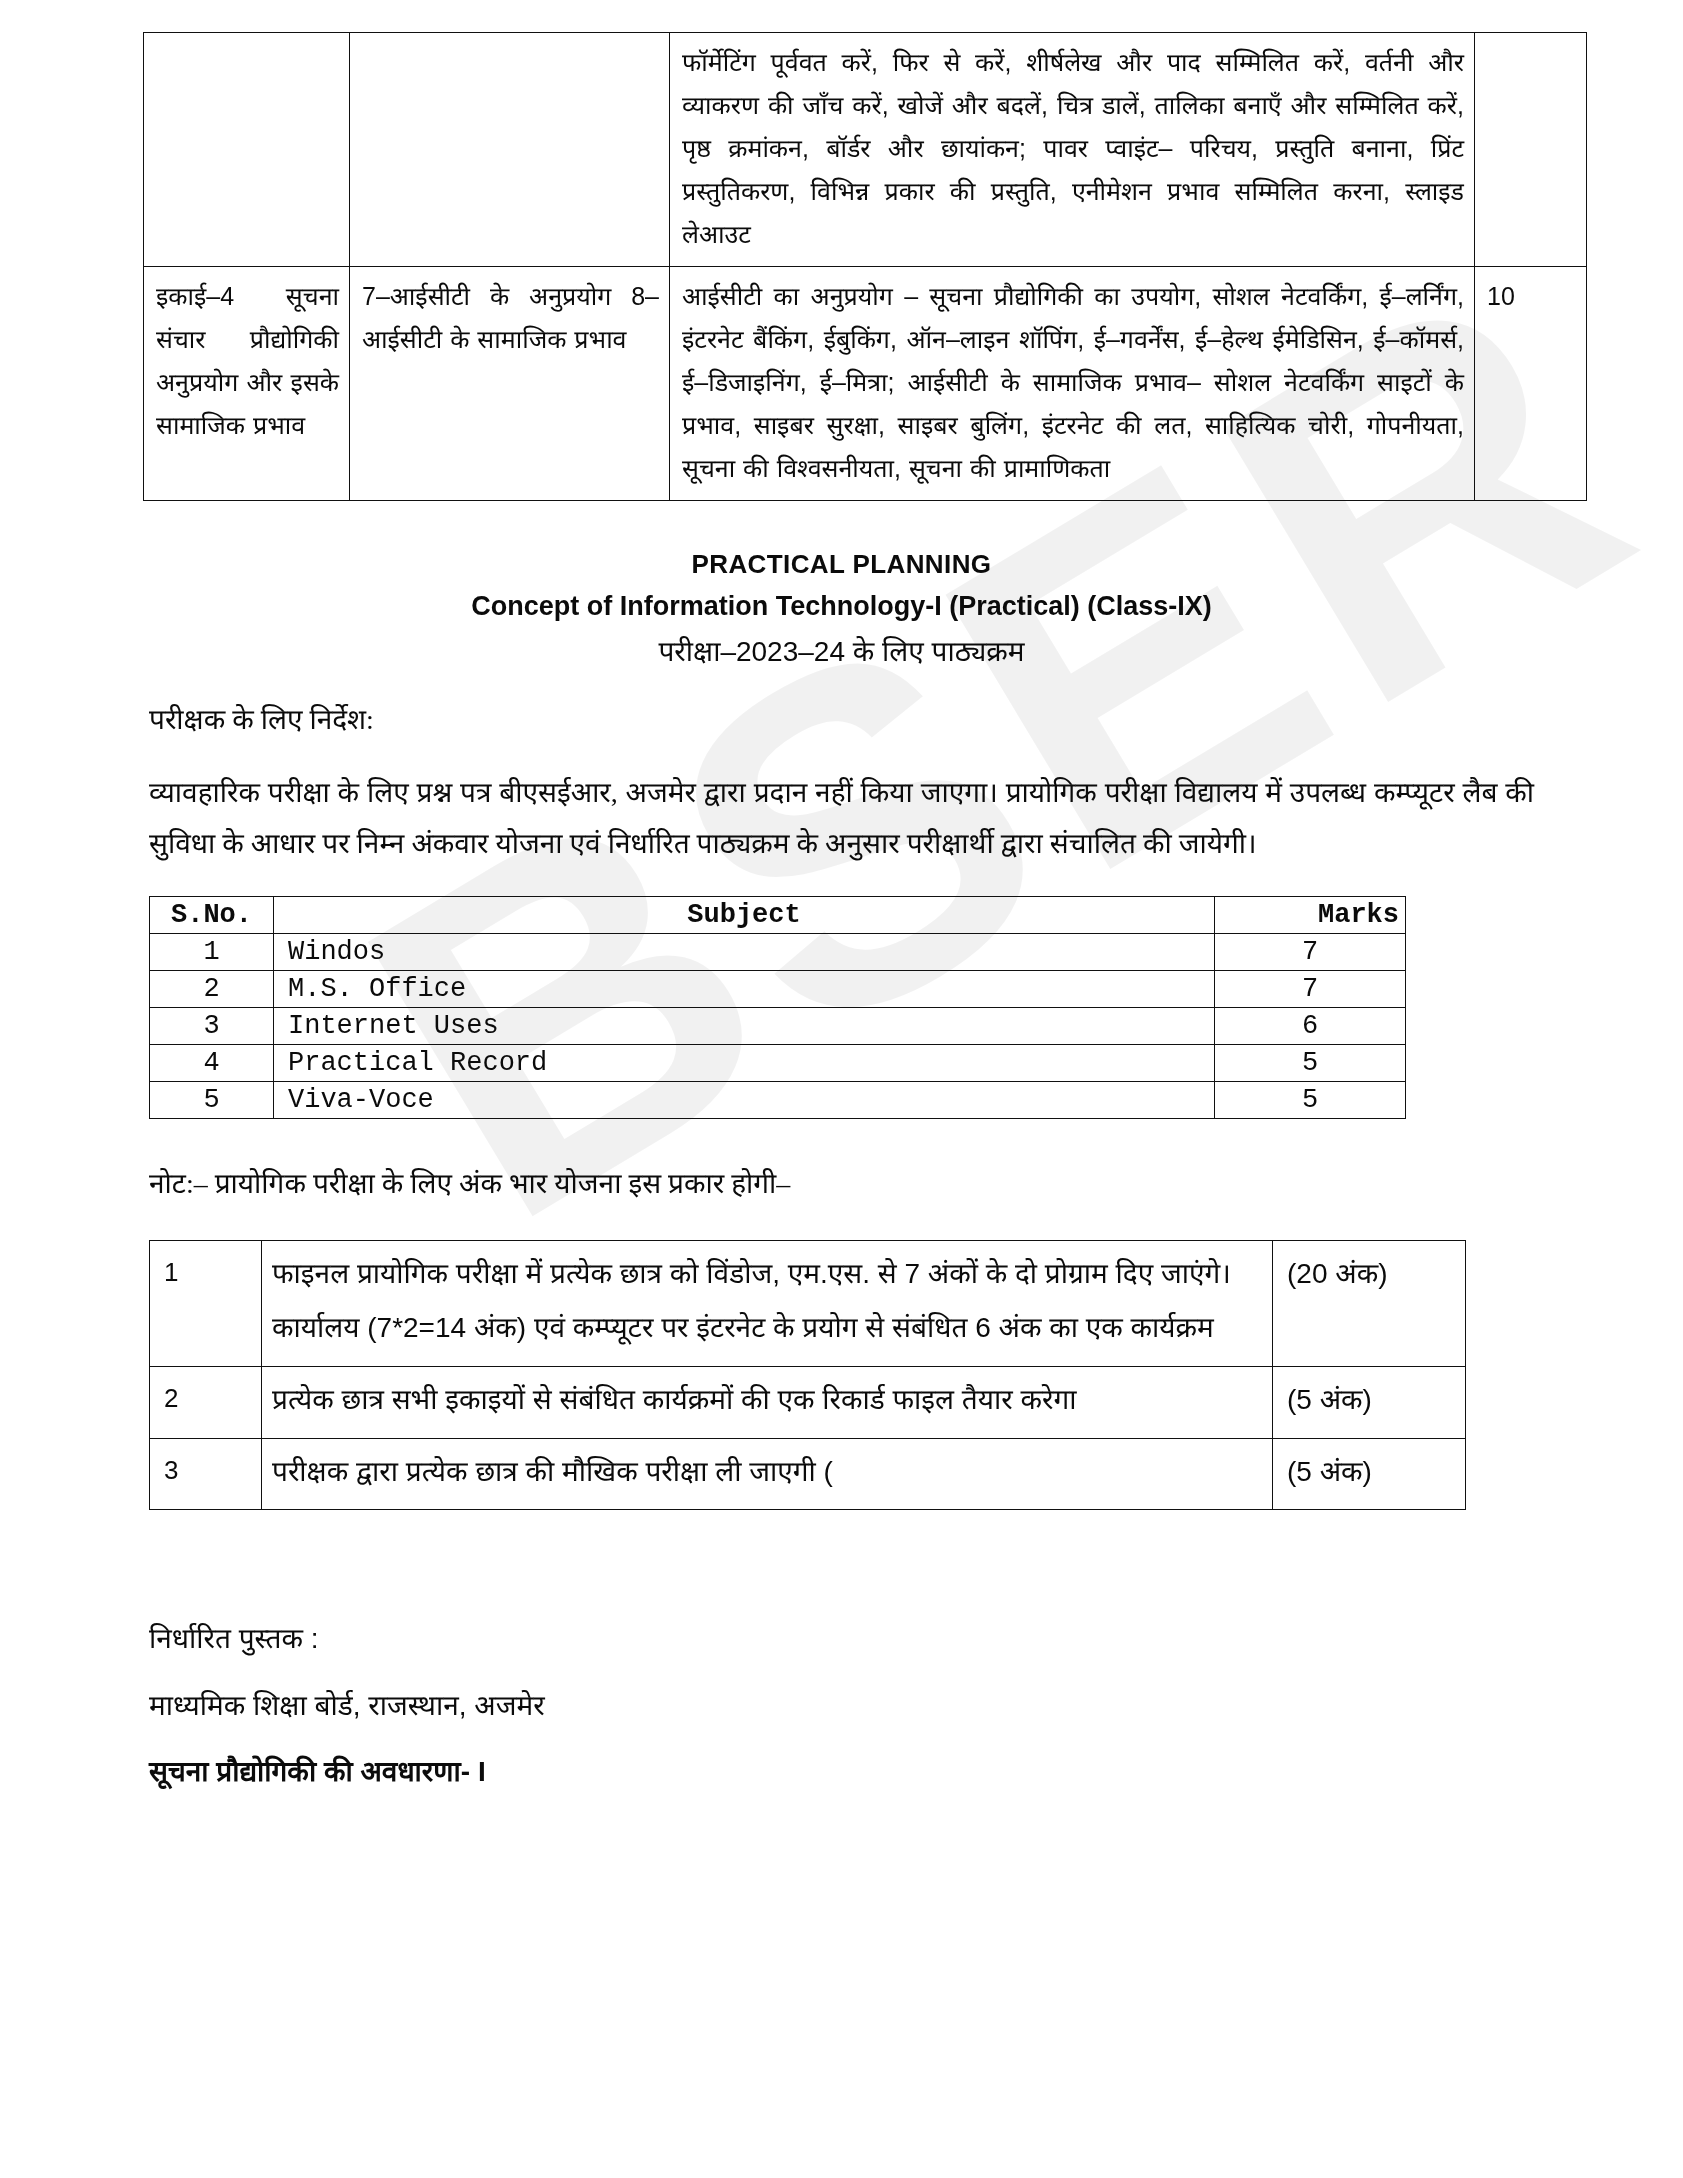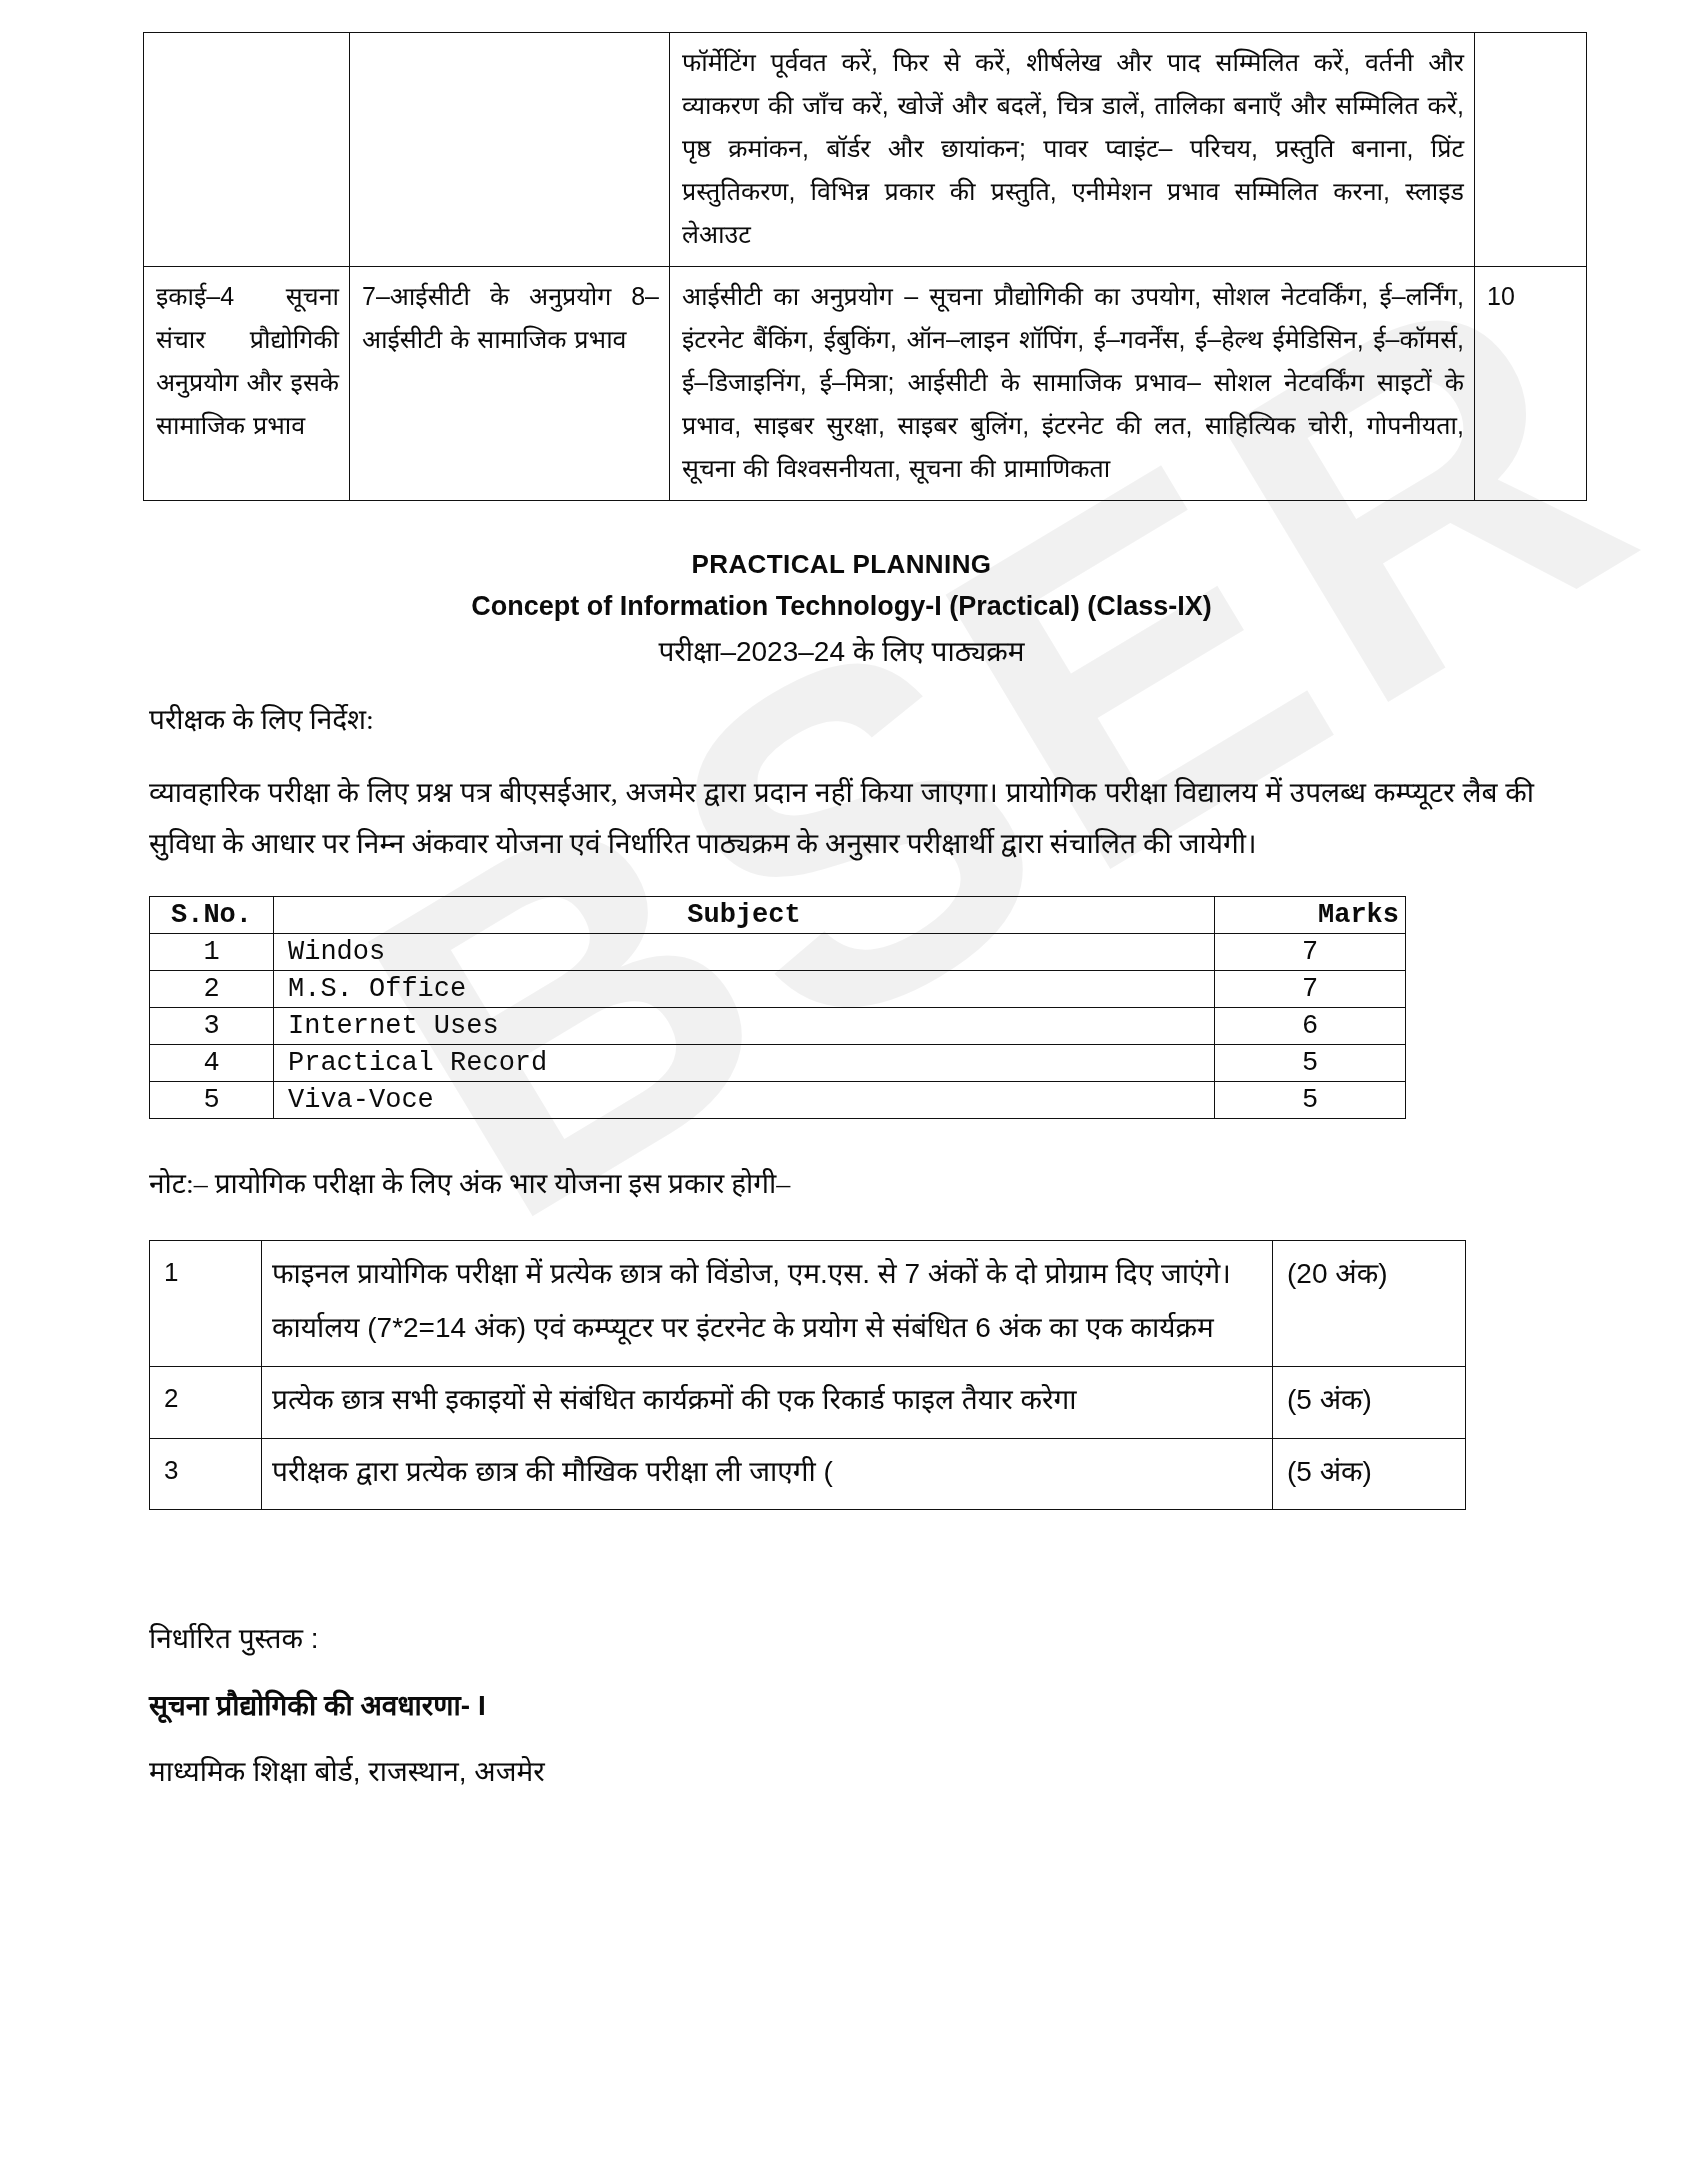--- a/index.html
+++ b/index.html
@@ -244,18 +244,18 @@
       <tr>
         <td class="wn">3</td>
         <td class="wtext"> परीक्षक द्वारा प्रत्येक छात्र की मौखिक परीक्षा ली जाएगी (</td>
         <td class="wmarks">(5 अंक)</td>
       </tr>
     </tbody>
   </table>
 
   <div class="footer-block">
     <div class="foot-line">निर्धारित पुस्तक :</div>
+    <div class="foot-line">माध्यमिक शिक्षा बोर्ड, राजस्थान, अजमेर</div>
     <div class="foot-line bold">सूचना प्रौद्योगिकी की अवधारणा- I</div>
-    <div class="foot-line">माध्यमिक शिक्षा बोर्ड, राजस्थान, अजमेर</div>
   </div>
 
 </div>
 
 
 </body></html>

